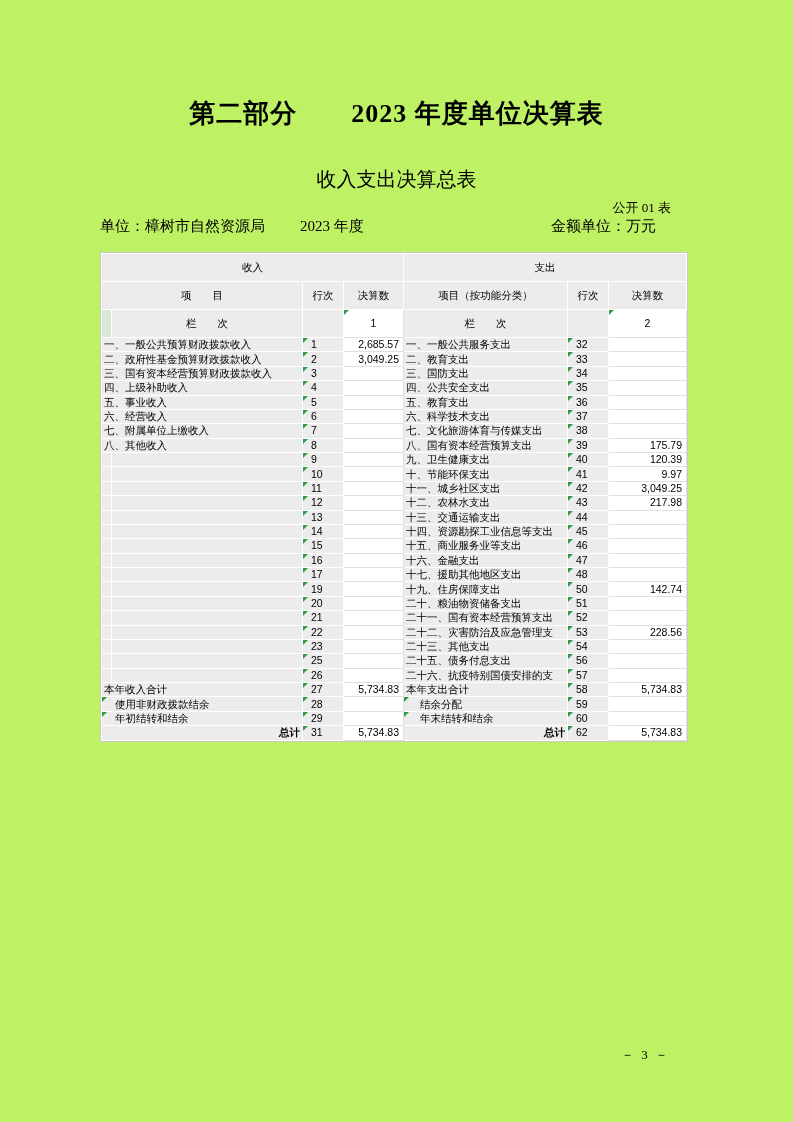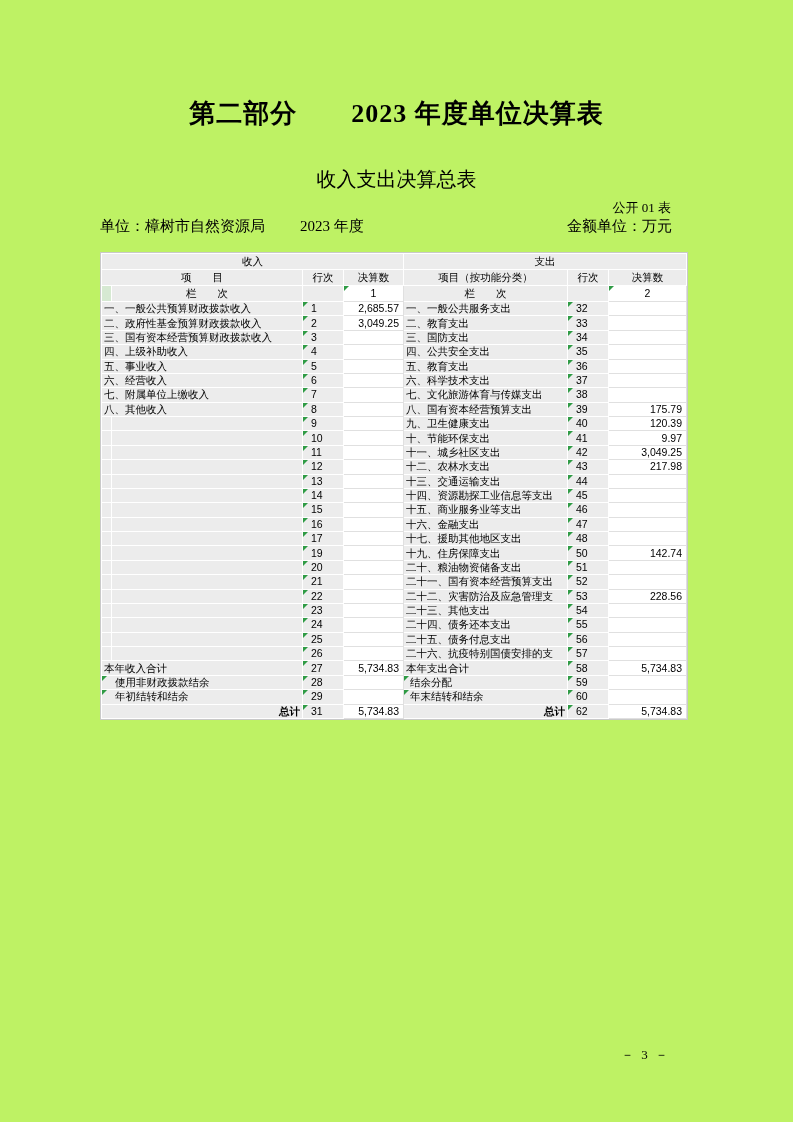--- a/index.html
+++ b/index.html
@@ -24,53 +24,53 @@
   }
   .code-line {
     position:absolute; top:199px; right:122px;
     font-size:13px;
   }
   .meta-line {
     position:absolute; top:217px; left:100px; right:121px;
     font-size:15px;
   }
   .meta-year { position:absolute; left:200px; top:0; }
-  .meta-amount { position:absolute; right:0; top:0; }
+  .meta-amount { position:absolute; right:16px; top:0; }
 
   .tablewrap {
     position:absolute; left:100px; top:252px;
     border:1px solid #c9c9c9;
   }
   table.decision {
     border-collapse:collapse; table-layout:fixed;
     width:585px;
     font-family:"Liberation Sans","DejaVu Sans",sans-serif;
     font-size:10.5px;
   }
   table.decision td {
     border:1px solid #ffffff;
     background:#ececec;
     padding:0 2px;
     overflow:hidden; white-space:nowrap;
     position:relative;
     line-height:13px;
     vertical-align:middle;
   }
-  table.decision tr.h { height:16px;margin-left:32px; }
+  table.decision tr.h { height:28px;margin-left:32px; }
   table.decision tr.h td { text-align:center; }
   table.decision tr.d { height:14.39px; }
   table.decision td.amt {
     background:#ffffff;
     border:1px solid #e0e0e0;
     text-align:right; padding-right:4px;
   }
   table.decision td.ctr { text-align:center; padding-right:2px; }
   table.decision td.rowno { text-align:left; padding-left:8px; }
   table.decision td.ind1 { padding-left:13px; }
-  table.decision td.ind2 { padding-left:6px; }
+  table.decision td.ind2 { padding-left:16px; }
   table.decision td.total { font-weight:bold; text-align:right; }
   table.decision td.greencell { background:#d6e9d2; }
   .tri {
     position:absolute; top:0; left:0;
     width:0; height:0;
     border-top:5px solid #2f9b45;
     border-right:5px solid transparent;
   }
   .page-number {
     position:absolute; top:1046px; right:123px;
@@ -312,29 +312,20 @@
             <td></td>
             <td class="rowno">23<span class="tri"></span></td>
             <td class="amt"></td>
             <td>二十三、其他支出</td>
             <td class="rowno">54<span class="tri"></span></td>
             <td class="amt"></td>
           </tr>
           <tr class="d">
             <td></td>
             <td></td>
-            <td class="rowno">24<span class="tri"></span></td>
-            <td class="amt"></td>
-            <td>二十四、债务还本支出</td>
-            <td class="rowno">55<span class="tri"></span></td>
-            <td class="amt"></td>
-          </tr>
-          <tr class="d">
-            <td></td>
-            <td></td>
             <td class="rowno">25<span class="tri"></span></td>
             <td class="amt"></td>
             <td>二十五、债务付息支出</td>
             <td class="rowno">56<span class="tri"></span></td>
             <td class="amt"></td>
           </tr>
           <tr class="d">
             <td></td>
             <td></td>
             <td class="rowno">26<span class="tri"></span></td>

